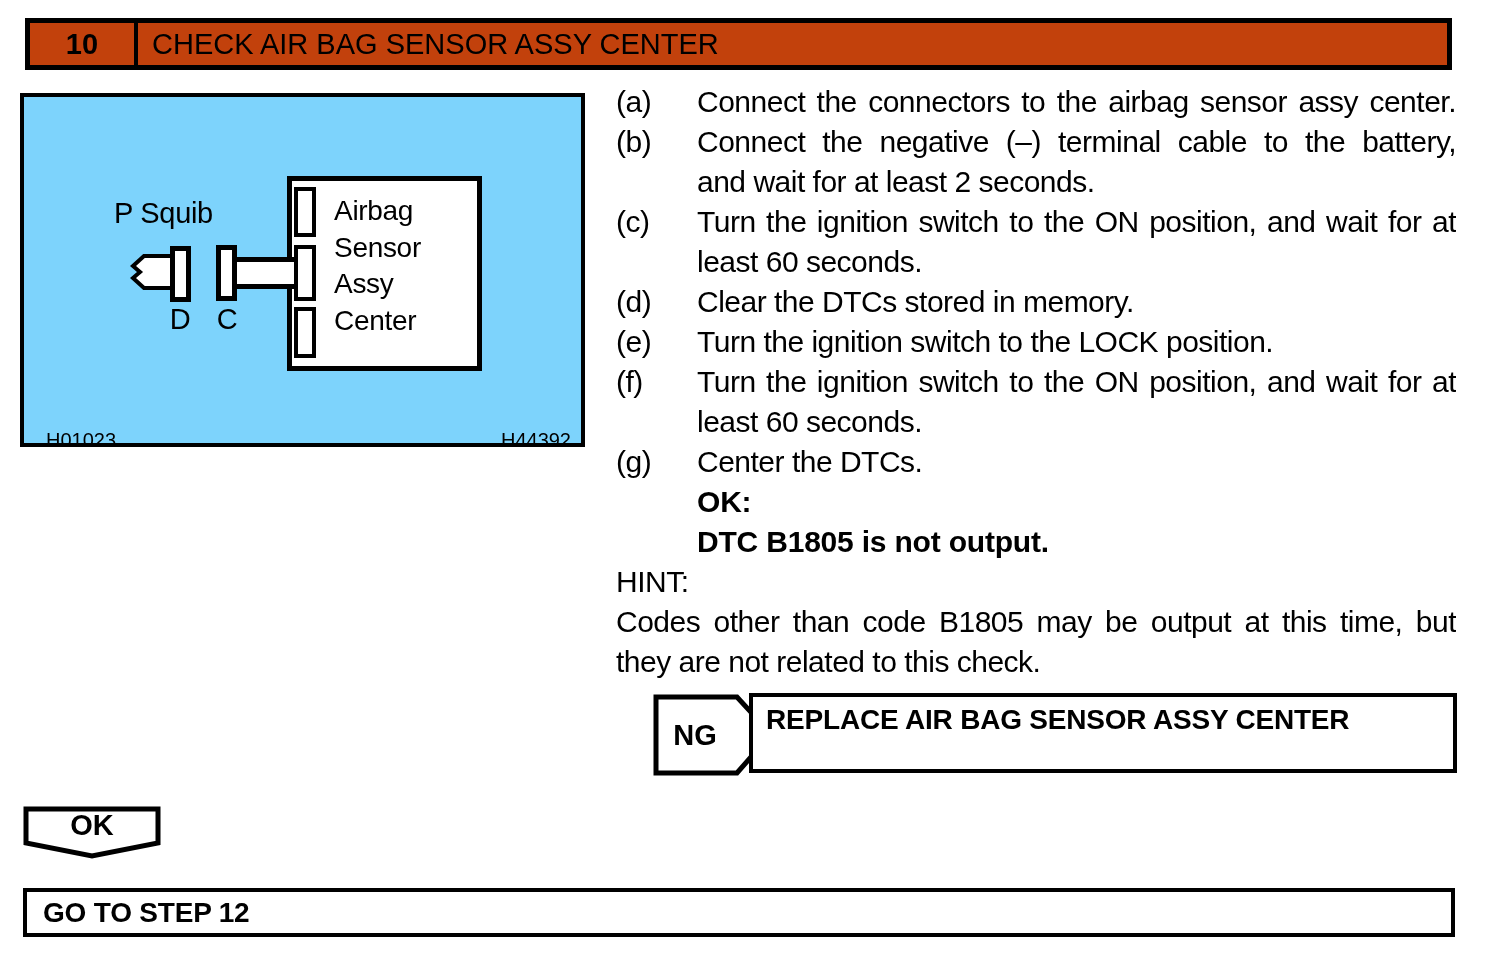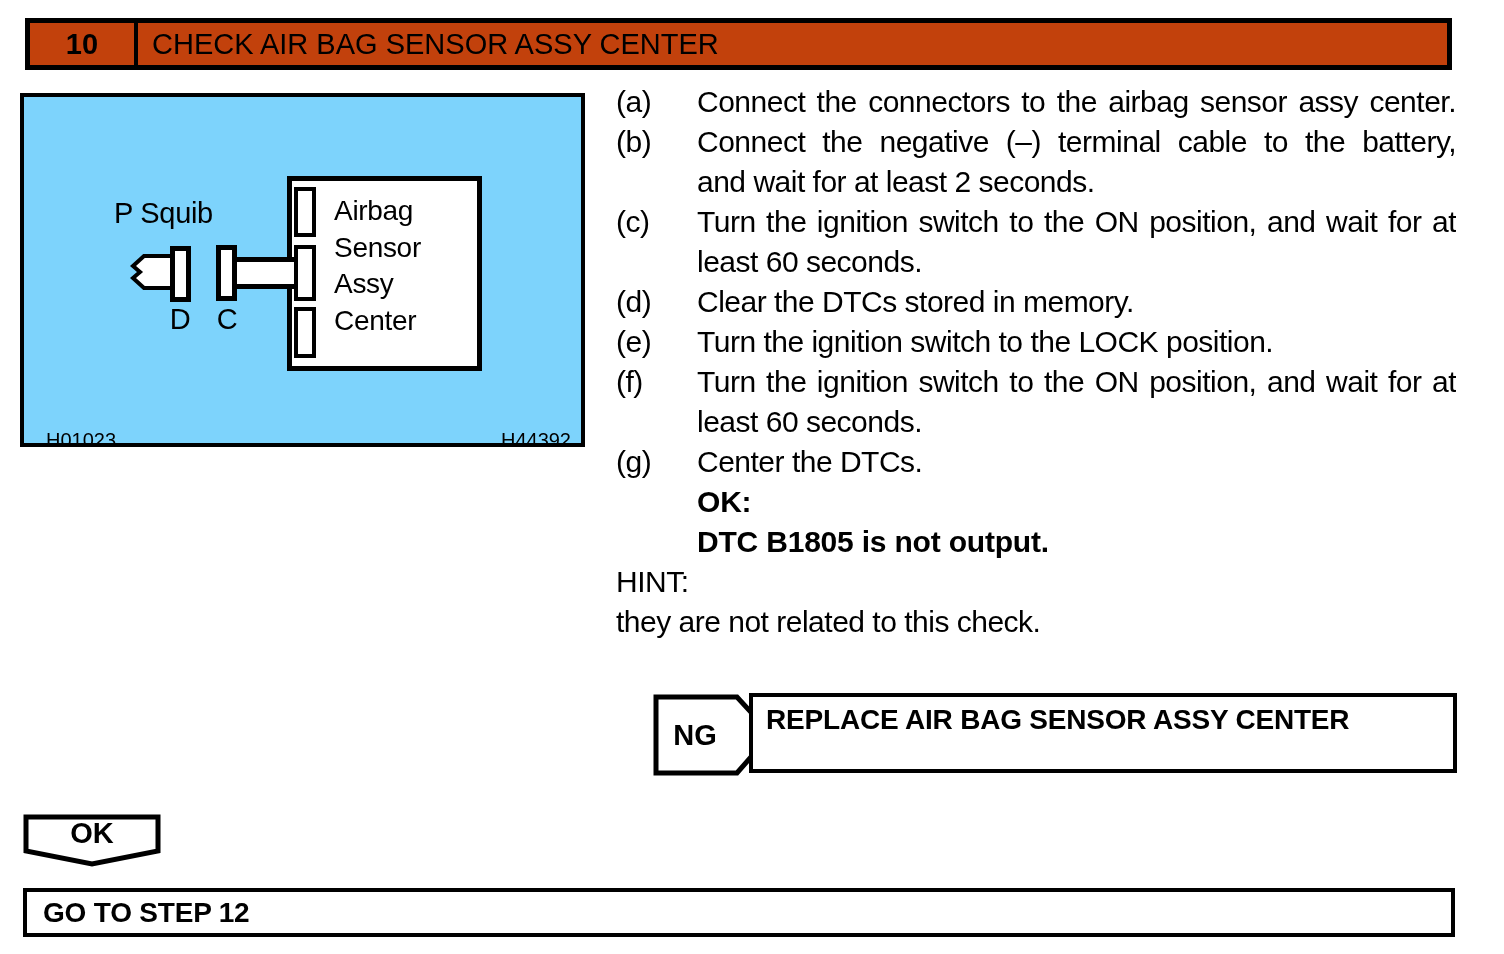--- a/index.html
+++ b/index.html
@@ -53,21 +53,21 @@
   .bold { font-weight:700; letter-spacing:-0.2px; }
 
   
   .ng-flag { position:absolute; left:621px; top:694px; width:121px; height:82px;margin-left:32px; }
   .ng-flag .flag-text { position:absolute; left:0; top:50%; transform:translateY(-50%);
                         width:84px; text-align:center; font-weight:700; font-size:29px; }
   .ng-action { position:absolute; left:749px; top:693px; width:708px; height:80px;
                border:4px solid #000; background:#fff; }
   .ng-action span { display:block; padding:7px 0 0 13px; font-weight:700; font-size:28px;
                     letter-spacing:-0.2px; white-space:nowrap; }
-  .ok-flag { position:absolute; left:23px; top:806px; width:114px; height:54px;margin-top:8px; }
+  .ok-flag { position:absolute; left:23px; top:806px; width:114px; height:54px; }
   .ok-flag .flag-text { position:absolute; left:0; top:3px; width:138px; text-align:center;
                         font-weight:700; font-size:29px; }
   .ok-action { position:absolute; left:23px; top:888px; width:1432px; height:49px;
                border:4px solid #000; background:#fff; }
   .ok-action span { display:block; padding-left:16px; line-height:41px; font-weight:700;
                     font-size:28px; letter-spacing:-0.2px; white-space:nowrap; }
   svg { display:block; }
 </style>
 </head>
 <body>
@@ -159,20 +159,23 @@
       <span class="itxt bold">OK:</span>
     </div>
     <div class="irow">
       <span class="itxt bold">DTC B1805 is not output.</span>
     </div>
 
     <div class="irow">
       <span class="ifull">HINT:</span>
     </div>
     <div class="irow">
+      <span class="ifull fill">Codes other than code B1805 may be output at this time, but</span>
+    </div>
+    <div class="irow">
       <span class="ifull">they are not related to this check.</span>
     </div>
   </div>
 
   <div class="ng-flag">
     <svg width="121" height="82" viewBox="0 0 121 82">
       <path d="M3,3 L84,3 L118,40 L84,79 L3,79 Z" fill="#ffffff" stroke="#000000" stroke-width="5" stroke-linejoin="miter"></path>
     </svg>
     <span class="flag-text">NG</span>
   </div>

